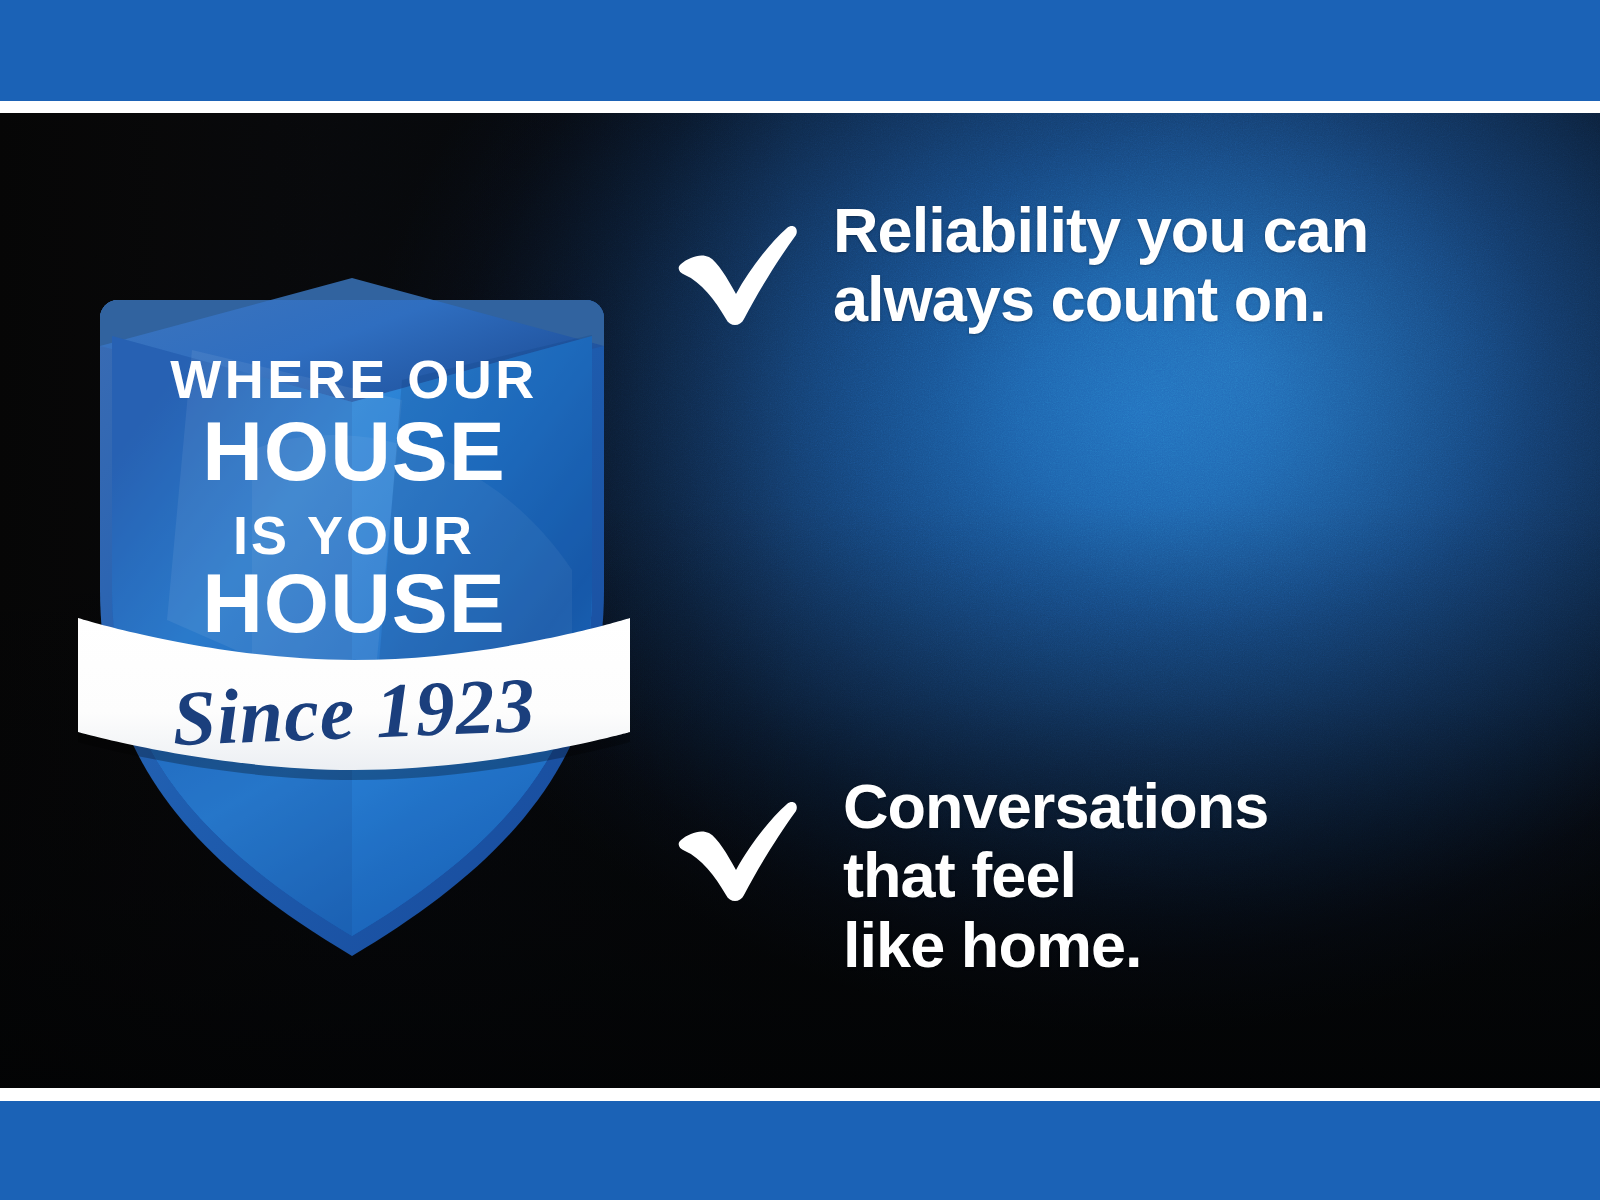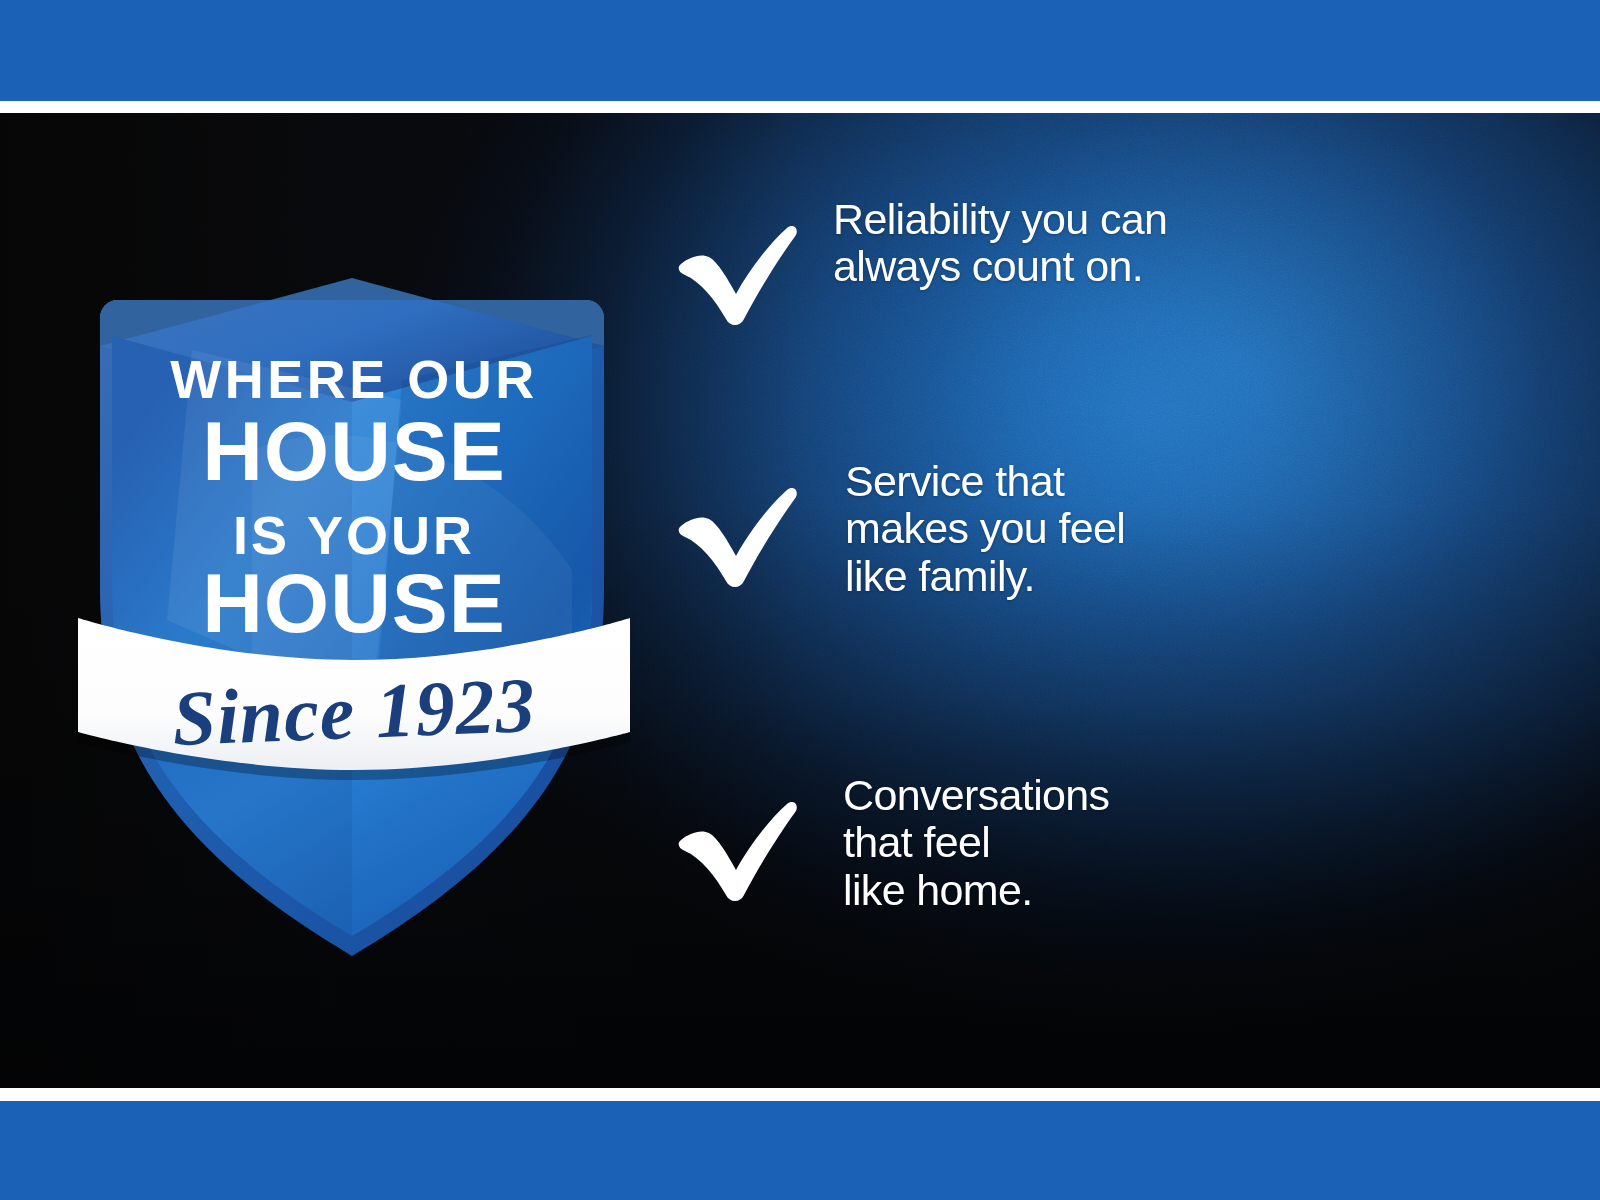--- a/index.html
+++ b/index.html
@@ -125,22 +125,22 @@
     width: 140px;
     height: 120px;
     margin-top: 10px;
   }
   .check svg { display:block; width: 100%; height: 100%; }
 
   .bullet-text {
     flex: 1 1 auto;
     color: #ffffff;
     font-family: "Liberation Sans", sans-serif;
-    font-weight: normal;
-    font-size: 43px;
+    font-weight: bold;
+    font-size: 63px;
     line-height: 1.10;
     letter-spacing: -0.015em;
     text-shadow: 0 1px 3px rgba(0,0,0,0.30);
     margin-left: 28px;
     white-space: pre-line;
   }
   .b2 .bullet-text { margin-left: 40px; }
   .b3 .bullet-text { margin-left: 38px; }
 </style>
 </head>
@@ -249,33 +249,20 @@
           <path d="M16,58 C24,51 36,47 44,51 C53,56 62,72 71,88
                    C84,64 104,38 122,22 C128,17 134,22 131,29
                    C112,55 92,88 79,113 C75,121 65,121 61,113
                    C50,94 36,76 20,69 C13,66 12,61 16,58 Z" fill="#ffffff"></path>
         </svg>
       </span>
       <div class="bullet-text">Reliability you can
 always count on.</div>
     </div>
 
-    <div class="bullet b2">
-      <span class="check">
-        <svg viewBox="0 0 140 120" xmlns="http://www.w3.org/2000/svg">
-          <path d="M16,58 C24,51 36,47 44,51 C53,56 62,72 71,88
-                   C84,64 104,38 122,22 C128,17 134,22 131,29
-                   C112,55 92,88 79,113 C75,121 65,121 61,113
-                   C50,94 36,76 20,69 C13,66 12,61 16,58 Z" fill="#ffffff"></path>
-        </svg>
-      </span>
-      <div class="bullet-text">Service that
-makes you feel
-like family.</div>
-    </div>
 
     <div class="bullet b3">
       <span class="check">
         <svg viewBox="0 0 140 120" xmlns="http://www.w3.org/2000/svg">
           <path d="M16,58 C24,51 36,47 44,51 C53,56 62,72 71,88
                    C84,64 104,38 122,22 C128,17 134,22 131,29
                    C112,55 92,88 79,113 C75,121 65,121 61,113
                    C50,94 36,76 20,69 C13,66 12,61 16,58 Z" fill="#ffffff"></path>
         </svg>
       </span>

